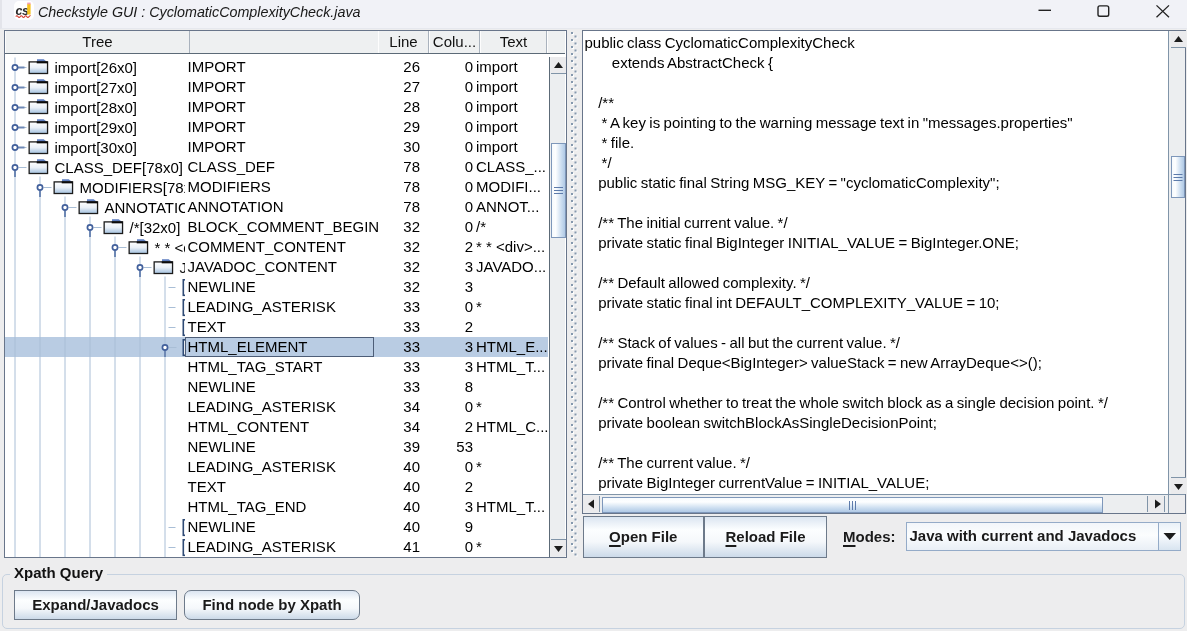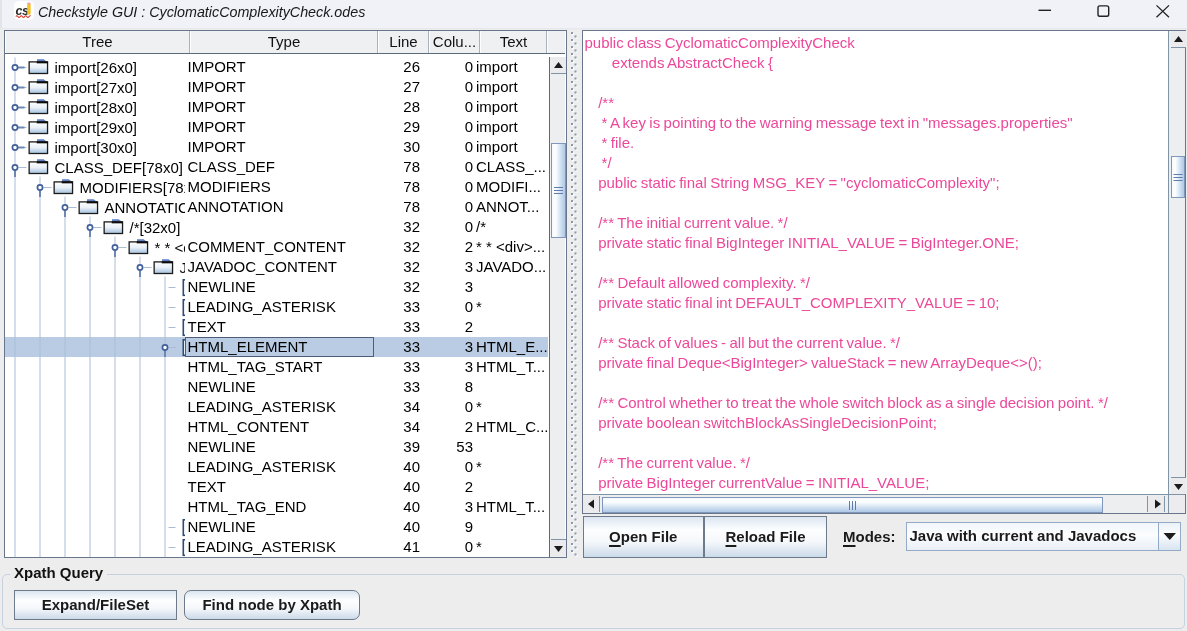--- a/index.html
+++ b/index.html
@@ -19,21 +19,21 @@
 .cx { position:absolute; top:0; height:20px; line-height:20px; font-size:15px; color:#000; left:471px; }
 #treelayer { position:absolute; left:0; top:25.5px; width:179.5px; height:500px; overflow:hidden; }
 #selfocus { position:absolute; left:180px; top:305.5px; width:188.5px; height:20px; border:1px solid #4d5d77; }
 #lvsb { position:absolute; left:543.5px; top:25.5px; width:16.5px; height:500px; background:#eceef0; border-left:1.5px solid #5c6a77; }
 .sbtn { position:absolute; left:1.5px; width:15px; height:17px; background:#ebebed; }
 .sbtn svg { display:block; }
 #lthumb { position:absolute; left:1.5px; top:86px; width:15px; height:95px; }
 #divider { position:absolute; left:568px; top:30px; width:14px; height:528px; background:#ededee; }
 #rightpane { position:absolute; left:582px; top:30px; width:604px; height:484px; border:1.5px solid #68758a; background:#fff; }
 #codewrap { position:absolute; left:0; top:0; width:585px; height:463px; overflow:hidden; background:#fff; }
-#code { position:absolute; left:1.5px; top:1.5px; font-size:15px; line-height:20px; white-space:pre; color:#ec4899; word-spacing:-0.75px; }
+#code { position:absolute; left:1.5px; top:1.5px; font-size:15px; line-height:20px; white-space:pre; color:#000000; word-spacing:-0.75px; }
 #rvsb { position:absolute; right:0; top:0; width:17px; height:463px; background:#eceef0; border-left:1.2px solid #8094a8; }
 #rhsb { position:absolute; left:0; bottom:0; width:585px; height:19px; background:#eceef0; border-top:1.2px solid #8094a8; }
 #rcorner { position:absolute; right:0; bottom:0; width:17px; height:19px; background:#ececee; border-top:1.2px solid #8094a8; border-left:1.2px solid #8094a8;}
 .thumbv { background:linear-gradient(90deg,#f6fafd 0%,#fdfeff 28%,#cbddf0 72%,#b0c9e5 100%); border:1px solid #7e97ba; }
 .thumbh { background:linear-gradient(180deg,#f6fafd 0%,#fdfeff 28%,#cbddf0 72%,#b0c9e5 100%); border:1px solid #7e97ba; }
 #btnrow { position:absolute; left:582px; top:516px; width:605px; height:42px; }
 .obtn { position:absolute; border:1px solid #6d7a8a; background:linear-gradient(180deg,#dbe5f1 0%,#fcfeff 32%,#f5f8fb 62%,#ccdae9 100%); font-size:15px; font-weight:bold; color:#1a1a1a; text-align:center; }
 #modes { position:absolute; left:261px; top:12px; font-size:15px; font-weight:bold; color:#1a1a1a; }
 #combo { position:absolute; left:324px; top:6px; width:275px; height:29px; border:1.2px solid #94abc8; background:linear-gradient(180deg,#f2f6fa 0%,#fbfdfe 45%,#e9eff6 100%); }
 #combotext { position:absolute; left:2.5px; top:3.5px; font-size:15px; font-weight:bold; color:#1a1a1a; }
@@ -44,36 +44,35 @@
 u.sc { text-decoration-thickness:1.5px; text-underline-offset:2.5px; }
 </style></head>
 <body>
 <div id="titlebar">
   <div id="appicon"><svg width="20" height="19" viewBox="0 0 20 19">
     <text x="1.6" y="13.5" font-family="Liberation Sans,sans-serif" font-size="12.5" font-weight="bold" fill="#2b2b2b" letter-spacing="-0.5">cs</text>
     <rect x="13.2" y="3" width="3.4" height="10.5" fill="#f6c21d"></rect>
     <rect x="13.2" y="1.6" width="3.4" height="1.8" fill="#f3a0b0"></rect>
     <path d="M1.8 15.6 q1.1 -1.7 2.2 0 q1.1 1.7 2.2 0 q1.1 -1.7 2.2 0 q1.1 1.7 2.2 0 q1.1 -1.7 2.2 0 q1.1 1.7 2.2 0 l1.5 -1.2" stroke="#d43c2e" stroke-width="1.05" fill="none"></path>
   </svg></div>
-  <div id="title">Checkstyle GUI : CyclomaticComplexityCheck.odes</div>
+  <div id="title">Checkstyle GUI : CyclomaticComplexityCheck.java</div>
   <svg class="wc" style="left:1030px" width="24" height="29" viewBox="0 0 24 29">
       <line x1="6.5" y1="10.3" x2="19" y2="10.3" stroke="#222" stroke-width="1.4"></line>
     </svg>
   <svg class="wc" style="left:1090px" width="24" height="29" viewBox="0 0 24 29">
       <rect x="6" y="5.9" width="10.7" height="10.4" rx="1.8" fill="none" stroke="#222" stroke-width="1.4"></rect>
     </svg>
   <svg class="wc" style="left:1149px" width="24" height="29" viewBox="0 0 24 29">
       <path d="M5.5 5.4 L18 17.3 M18 5.4 L5.5 17.3" stroke="#222" stroke-width="1.3" fill="none"></path>
     </svg>
 </div>
 
 <div id="leftpane">
   <div id="lhdr">
     <div class="hc" style="left:0px; width:185px;">Tree</div>
-    <div class="hc" style="left:185px; width:188px;">Type</div>
     <div class="hc" style="left:373px; width:51px;">Line</div>
     <div class="hc" style="left:424px; width:51px;">Colu...</div>
     <div class="hc" style="left:475px; width:67px;">Text</div>
     <div class="hc" style="left:542px; width:18px; border-right:none;"></div>
   </div>
   <div id="rows">
 <div class="row" style="top:0px">
         <div class="ct" style="left:182.5px">IMPORT</div>
         <div class="cl" style="right:128px">26</div>
         <div class="cc">0</div>
@@ -115,20 +114,21 @@
         <div class="cc">0</div>
         <div class="cx">MODIFI...</div>
       </div>
 <div class="row" style="top:140px">
         <div class="ct" style="left:182.5px">ANNOTATION</div>
         <div class="cl" style="right:128px">78</div>
         <div class="cc">0</div>
         <div class="cx">ANNOT...</div>
       </div>
 <div class="row" style="top:160px">
+        <div class="ct" style="left:182.5px">BLOCK_COMMENT_BEGIN</div>
         <div class="cl" style="right:128px">32</div>
         <div class="cc">0</div>
         <div class="cx">/*</div>
       </div>
 <div class="row" style="top:180px">
         <div class="ct" style="left:182.5px">COMMENT_CONTENT</div>
         <div class="cl" style="right:128px">32</div>
         <div class="cc">2</div>
         <div class="cx">* * &lt;div&gt;...</div>
       </div>
@@ -747,15 +747,15 @@
     <div id="combotext">Java with current and Javadocs</div>
     <div id="comboarr"><svg width="22" height="26" viewBox="0 0 22 26">
           <path d="M4.5 10 L17 10 L10.75 17 Z" fill="#1c1c1c"></path>
         </svg></div>
   </div>
 </div>
 
 <div id="xpath">
   <div id="xborder"></div>
   <div id="xlabel">Xpath Query</div>
-  <div class="obtn" style="left:14px; top:32px; width:163px; height:30px; line-height:28px;">Expand/FileSet</div>
+  <div class="obtn" style="left:14px; top:32px; width:163px; height:30px; line-height:28px;">Expand/Javadocs</div>
   <div class="obtn" style="left:184px; top:32px; width:176px; height:30px; line-height:28px;border-radius:7px;">Find node by Xpath</div>
 </div>
 
 </body></html>

